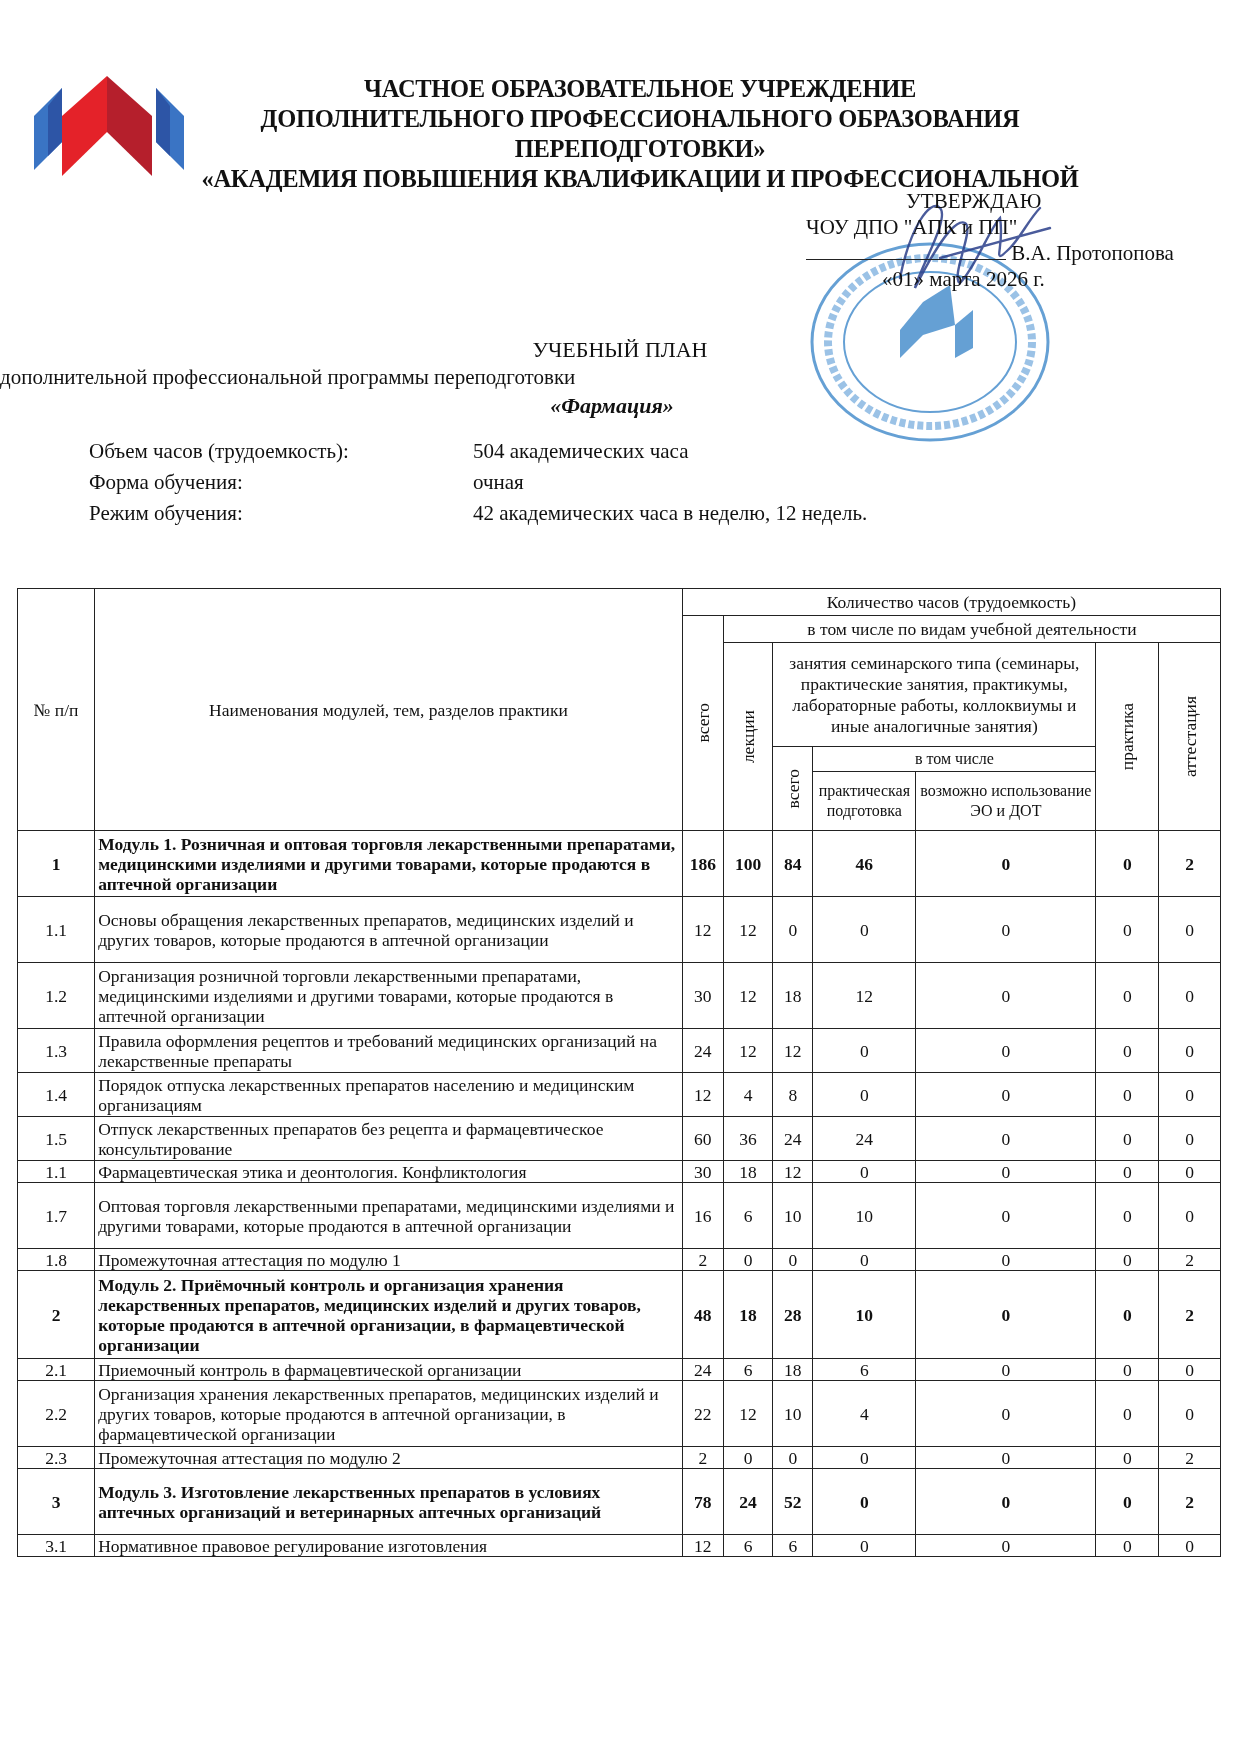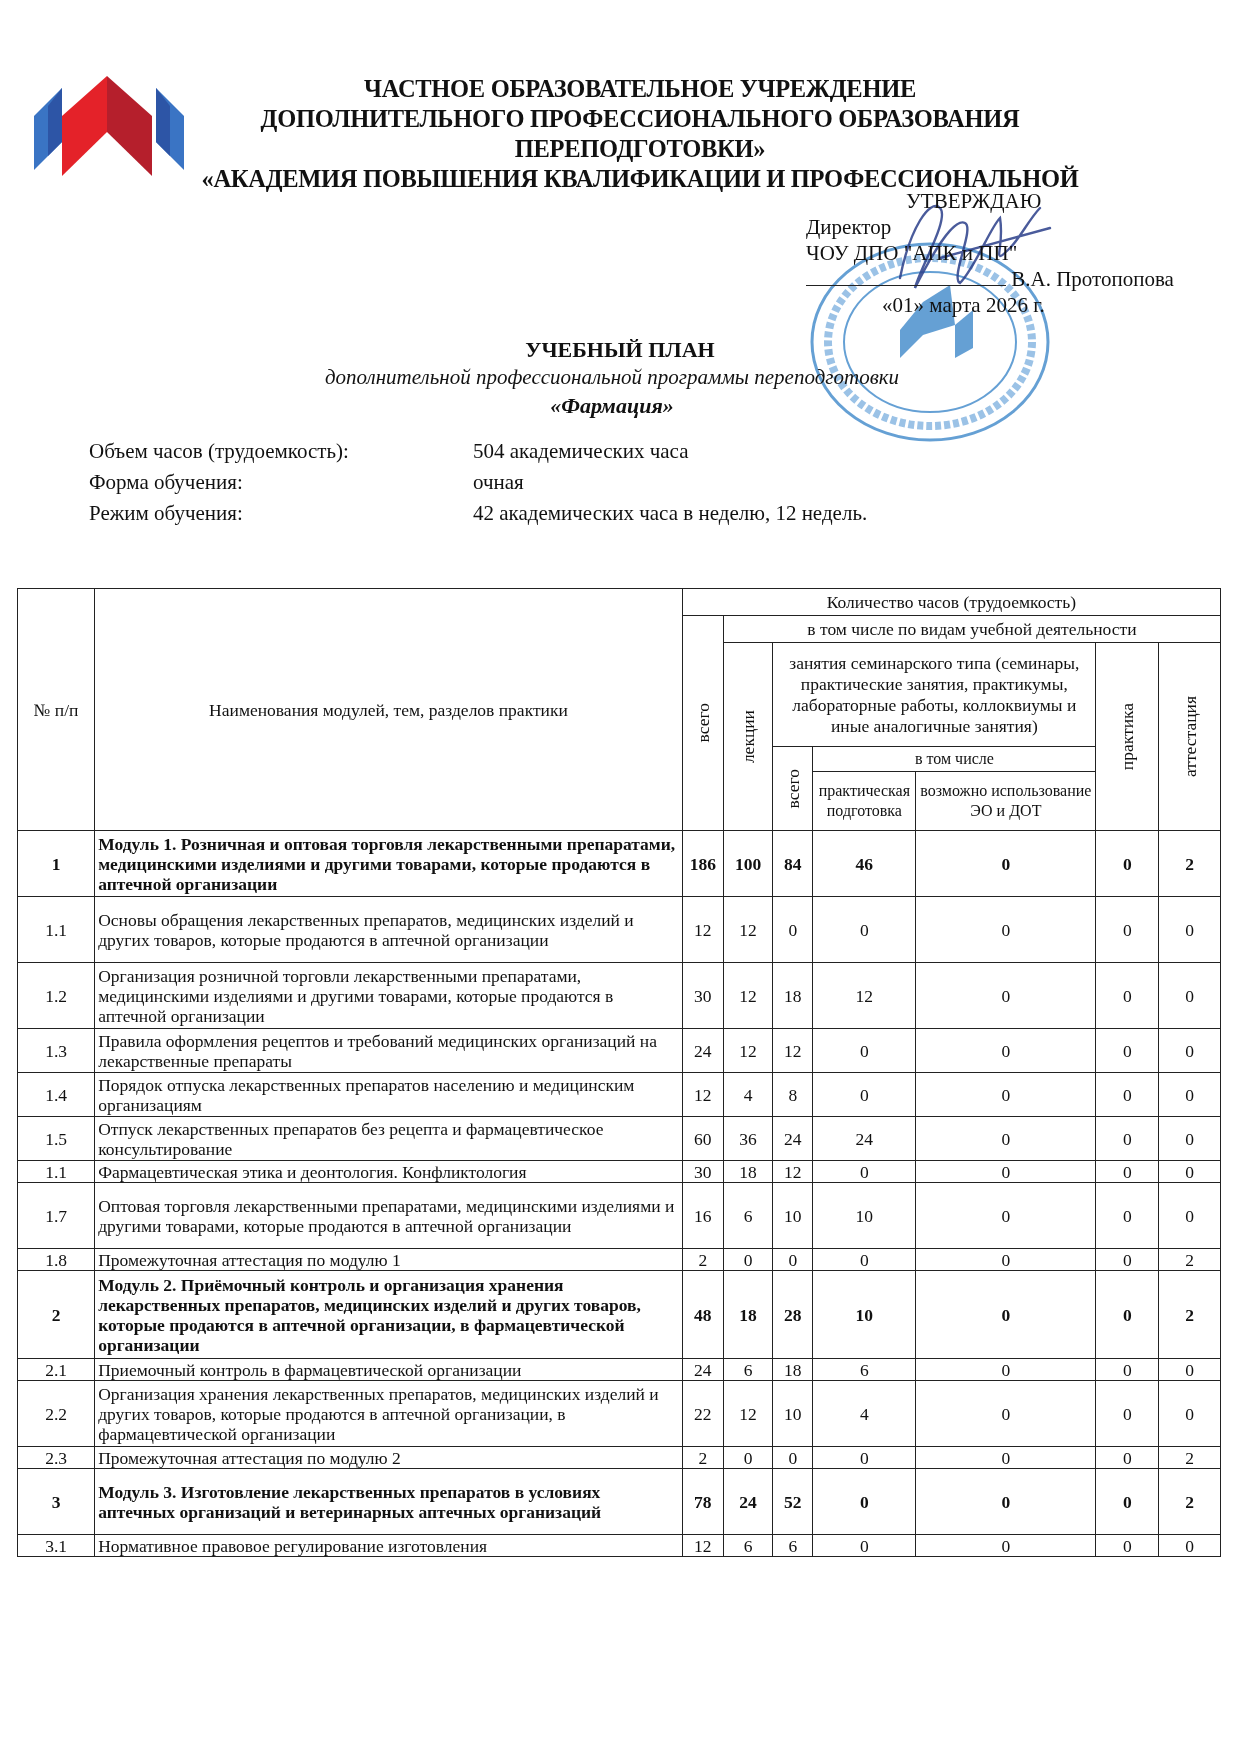--- a/index.html
+++ b/index.html
@@ -17,22 +17,22 @@
   .approve { left: 806px; top: 188px; width: 400px; font-size: 21px; line-height: 26px; }
   .approve .a-title { padding-left: 100px; }
   .approve .a-sign { white-space: nowrap; }
   .approve .a-date { padding-left: 76px; }
   .sig-underline { display: inline-block; width: 200px; border-bottom: 1px solid #222; height: 18px; vertical-align: baseline; }
 
   .stamp { left: 805px; top: 240px; width: 250px; height: 205px; opacity: 0.78; pointer-events: none; }
   .signature { left: 880px; top: 188px; width: 190px; height: 115px; opacity: 0.85; pointer-events: none; }
 
   
-  .doc-title { left: 0; top: 337px; width: 1240px; text-align: center; font-weight: bold; font-size: 22px; }
-  .doc-sub { left: 0; top: 365px; width: 1224px; text-align: center; font-size: 21px; font-style: italic; }
+  .doc-title { left: 0; top: 337px; width: 1240px; text-align: center; font-weight: normal; font-size: 22px; }
+  .doc-sub { left: 0; top: 365px; width: 1224px; text-align: left; font-size: 21px; }
   .doc-prog { left: 0; top: 393px; width: 1224px; text-align: center; font-size: 22px; font-weight: bold; font-style: italic; }
 
   .meta { left: 89px; top: 436px; font-size: 21px; line-height: 31px; }
   .meta-row { display: flex; }
   .meta-label { width: 384px; font-weight: normal; }
 
   
   table.plan { position: absolute; left: 17px; top: 588px; width: 1204px; border-collapse: collapse;
                font-size: 17.5px; line-height: 20px; table-layout: fixed; }
   table.plan td, table.plan th { border: 1.3px solid #222; padding: 0 3px; vertical-align: middle; font-weight: normal; }
@@ -71,21 +71,20 @@
   <polygon points="118,62 145,45 150,85 118,95" fill="#3b86c9"></polygon>
   <polygon points="150,85 168,70 168,108 150,118" fill="#3b86c9"></polygon>
 </svg>
 
 <svg class="abs signature" viewBox="0 0 190 115">
   <path d="M20,90 C30,40 50,10 60,20 C70,30 40,80 35,100 C55,60 75,30 85,35 C95,40 70,90 80,95 C95,80 110,40 120,30 C125,60 110,80 130,60 C140,50 150,30 160,20 M60,70 L170,40" fill="none" stroke="#2b3f8a" stroke-width="2.4" stroke-linecap="round"></path>
 </svg>
 
 <div class="abs approve">
   <div class="a-title">УТВЕРЖДАЮ</div>
-  <div>Директор</div>
   <div>ЧОУ ДПО "АПК и ПП"</div>
   <div class="a-sign">
     <span class="sig-underline"></span>
     <span>В.А. Протопопова</span>
   </div>
   <div class="a-date">«01» марта 2026 г.</div>
 </div>
 
 <div class="abs doc-title">УЧЕБНЫЙ ПЛАН</div>
 <div class="abs doc-sub">дополнительной профессиональной программы переподготовки</div>

